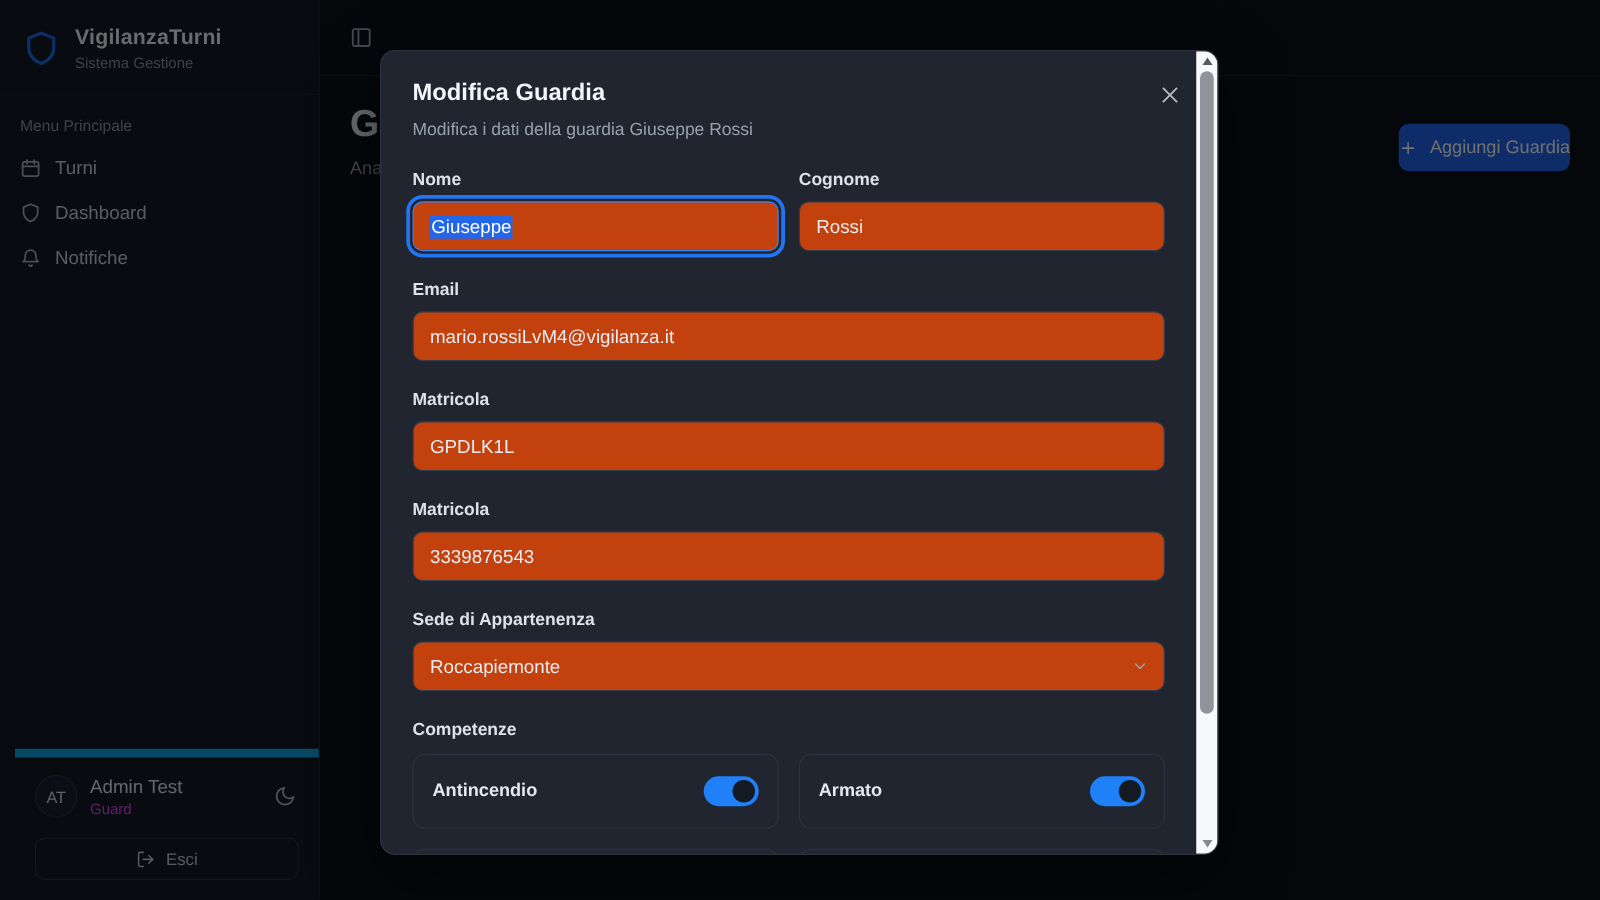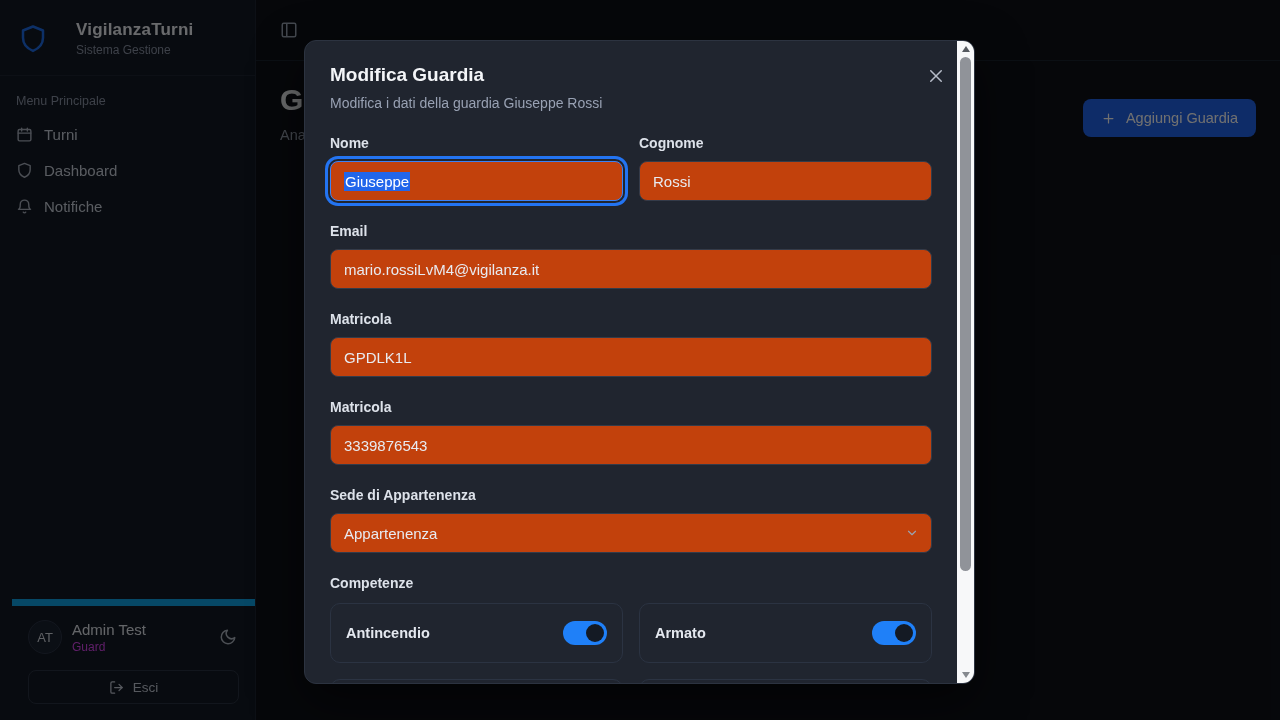--- a/index.html
+++ b/index.html
@@ -9,21 +9,21 @@
     font-family:"Liberation Sans", sans-serif;
     color:#e8ebf1;
   }
   .app { position:relative; width:1280px; height:720px; overflow:hidden; }
 
   
   .sidebar {
     position:absolute; left:0; top:0; width:256px; height:720px;
     background:#141a25; border-right:1px solid #1e2633;
   }
-  .brand { display:flex; align-items:center; gap:28px; padding:18px 16px 16px 18px; height:76px;
+  .brand { display:flex; align-items:center; gap:12px; padding:18px 16px 16px 18px; height:76px;
     border-bottom:1px solid #1e2633; }
   .brand-logo { width:30px; height:32px; color:#1f6feb; flex:0 0 auto; }
   .brand-title { font-size:17px; font-weight:700; color:#eef1f6; letter-spacing:.2px; }
   .brand-sub { font-size:12px; color:#8b94a6; margin-top:3px; }
   .menu-label { font-size:12.5px; color:#8b94a6; padding:18px 16px 8px 16px; }
   .nav-item { display:flex; align-items:center; gap:11px; height:36px; padding:0 16px;
     font-size:15px; color:#cbd2dd; cursor:pointer; }
   .nav-item .nicon { width:17px; height:17px; color:#aab2c0; display:flex; }
   .side-bottom { position:absolute; left:12px; right:0; bottom:0; padding:14px 16px 16px 16px;
     border-top:7px solid #0ea5e9; }
@@ -38,21 +38,21 @@
     font-family:inherit; display:flex; align-items:center; justify-content:center; gap:9px; cursor:pointer; }
   .logout-btn .licon { width:15px; height:15px; display:flex; }
 
   
   .main { position:absolute; left:256px; top:0; right:0; bottom:0; background:#0e1218; }
   .topbar { height:61px; border-bottom:1px solid #1b222e; display:flex; align-items:center; padding:0 24px; }
   .panel-btn { width:18px; height:18px; color:#99a2b1; cursor:pointer; }
   .page-head { display:flex; justify-content:space-between; align-items:flex-start; padding:22px 24px; }
   .page-title { font-size:30px; font-weight:700; color:#f3f5f8; }
   .page-sub { font-size:14.5px; color:#9aa3b2; margin-top:10px; }
-  .add-btn { margin-top:16px; height:38px; padding:0 18px; background:#2164ec; border:none;
+  .add-btn { margin-top:16px; height:38px; padding:0 0; background:#2164ec; border:none;
     border-radius:8px; color:#ffffff; font-size:14.5px; font-family:inherit; display:flex;
     align-items:center; gap:10px; cursor:pointer; }
   .add-btn .picon { width:15px; height:15px; display:flex; }
 
   
   .overlay { position:absolute; inset:0; background:rgba(0,0,0,0.56); z-index:5; }
 
   
   .modal { position:absolute; left:304px; top:40px; width:671px; height:644px; z-index:10;
     background:#20252f; border:1px solid #2c3340; border-radius:12px; overflow:hidden;
@@ -240,21 +240,21 @@
 
         <div class="field">
           <label class="field-label">Matricola</label>
           <input class="tinput" value="3339876543" style="">
         </div>
 
         <div class="field">
           <label class="field-label">Sede di Appartenenza</label>
           <div class="select-wrap">
             <div class="fake-input">
-              <span>Appartenenza</span>
+              <span>Roccapiemonte</span>
             </div>
             <span class="chev">
               <svg viewBox="0 0 24 24" fill="none" stroke="currentColor" stroke-width="2" stroke-linecap="round" stroke-linejoin="round">
                   <path d="M6 9l6 6 6-6"></path>
                 </svg>
             </span>
           </div>
         </div>
 
         <div class="comp-label">Competenze</div>

